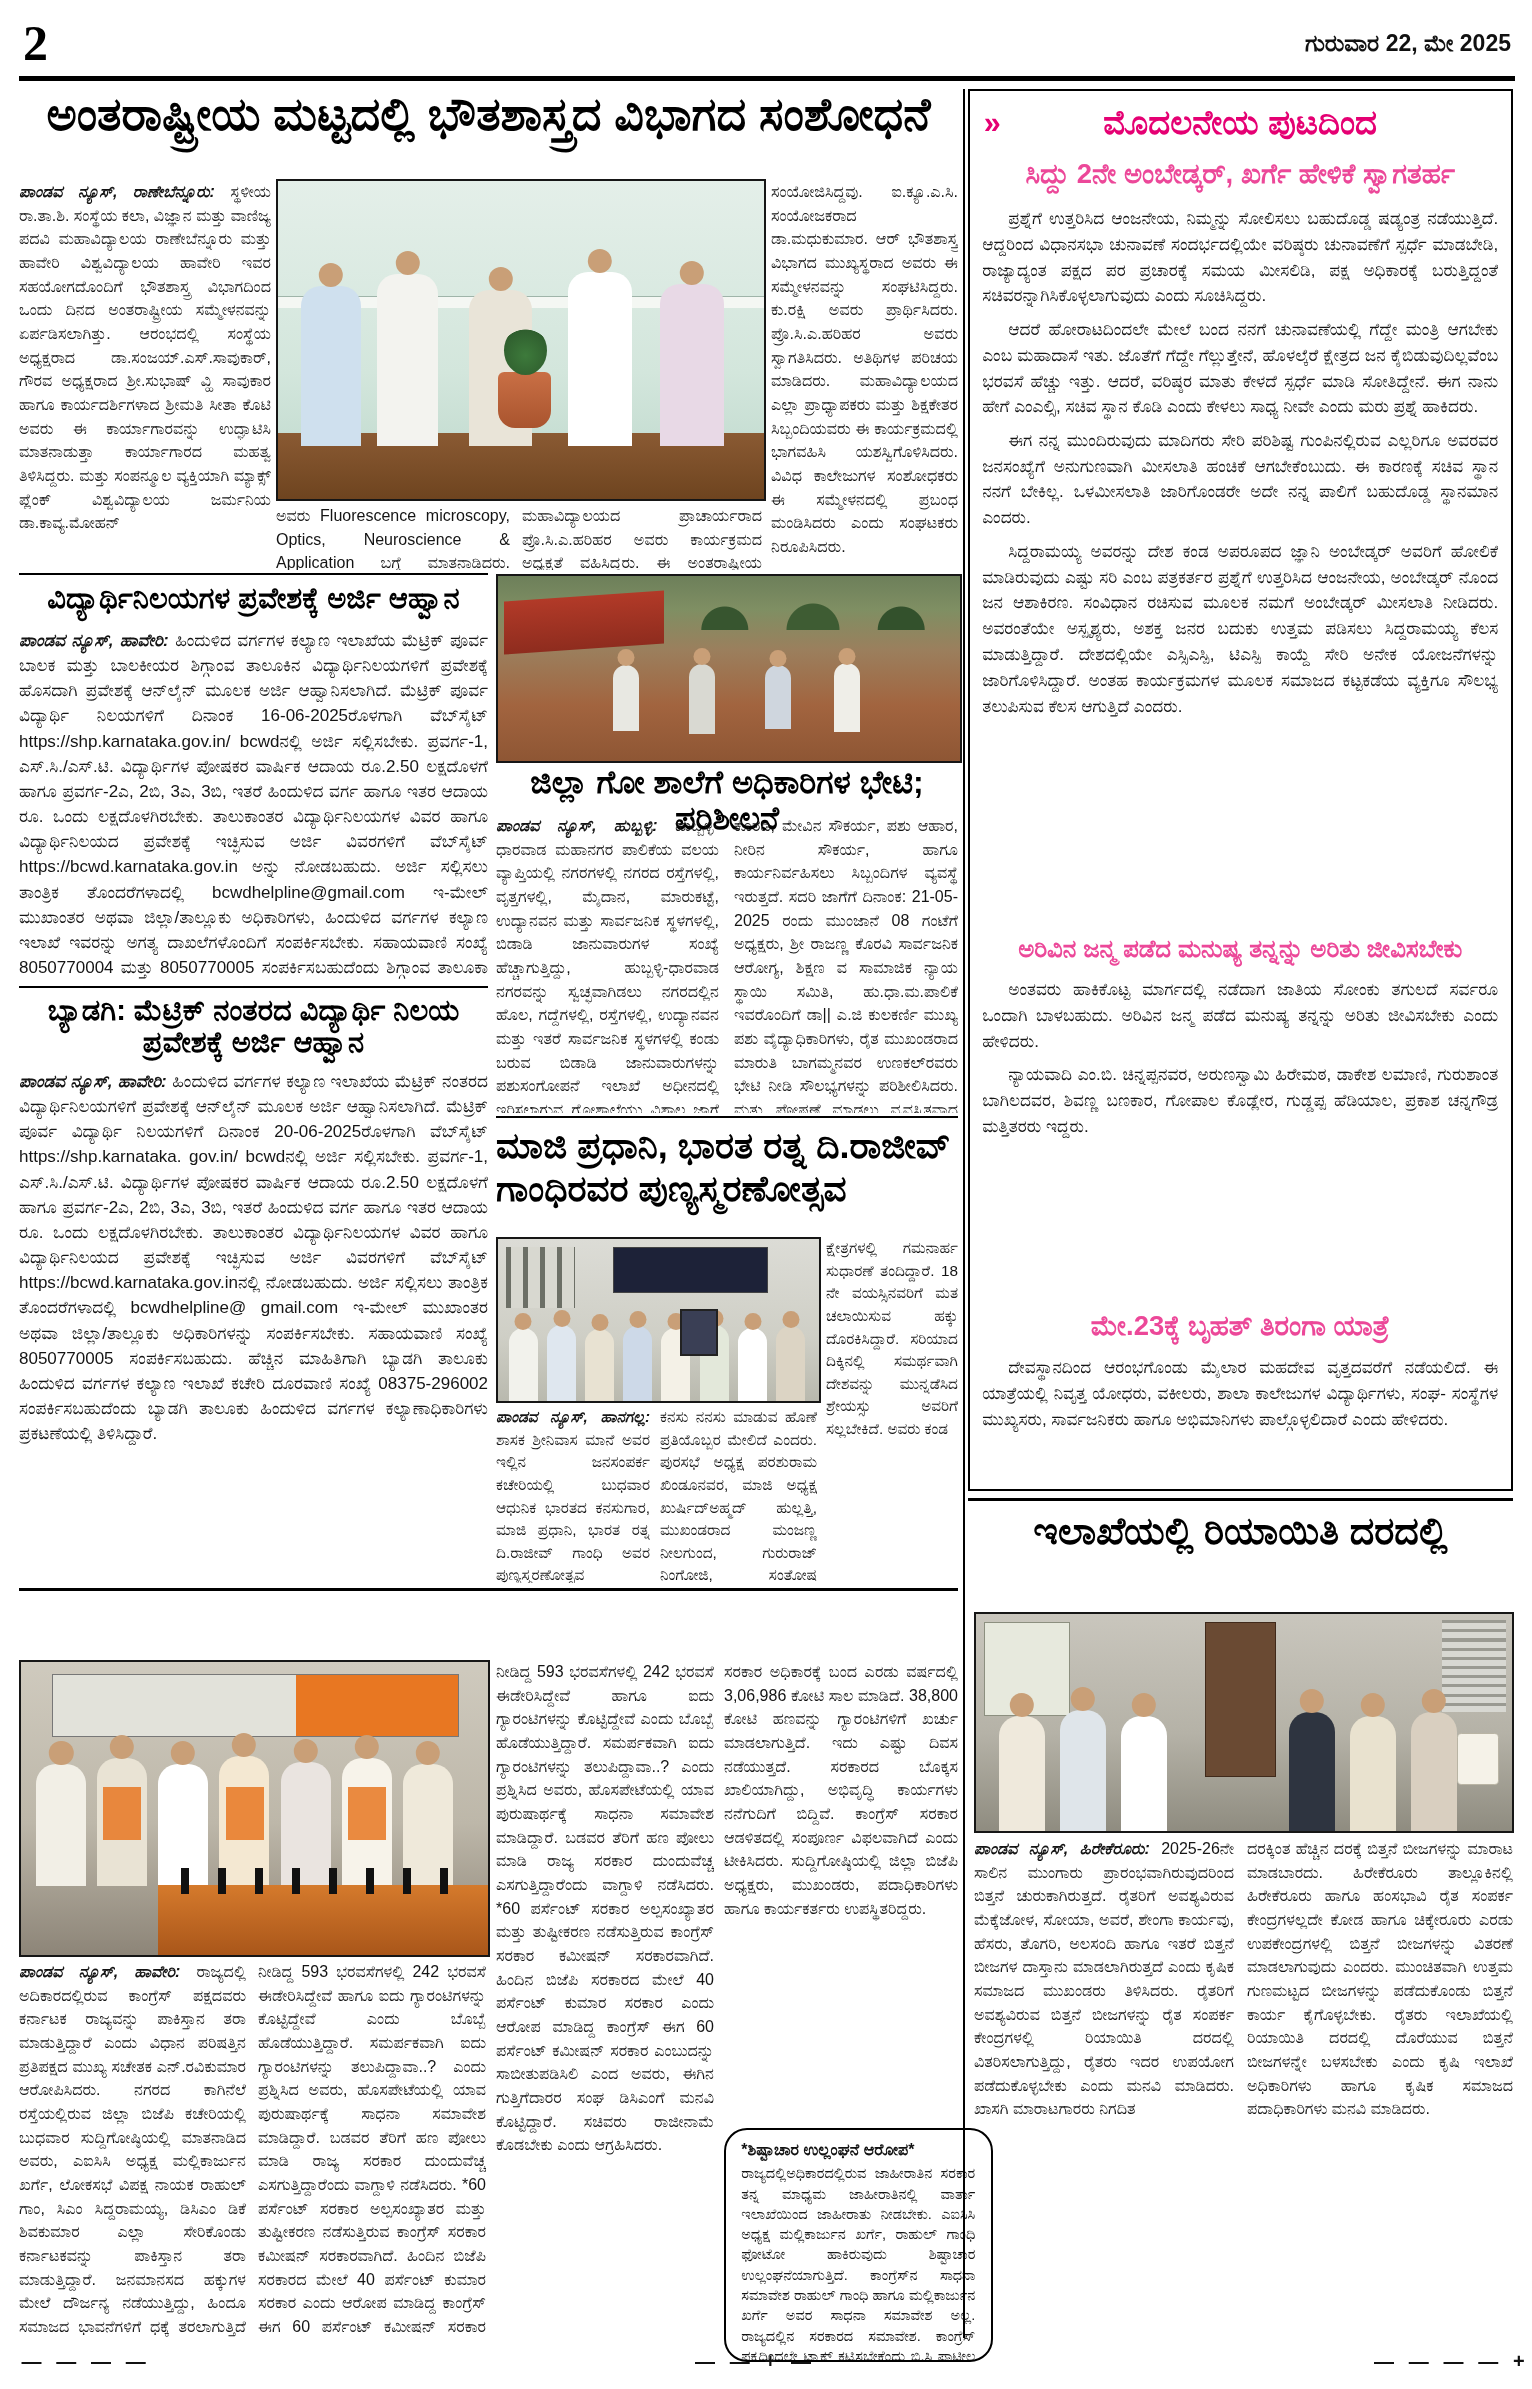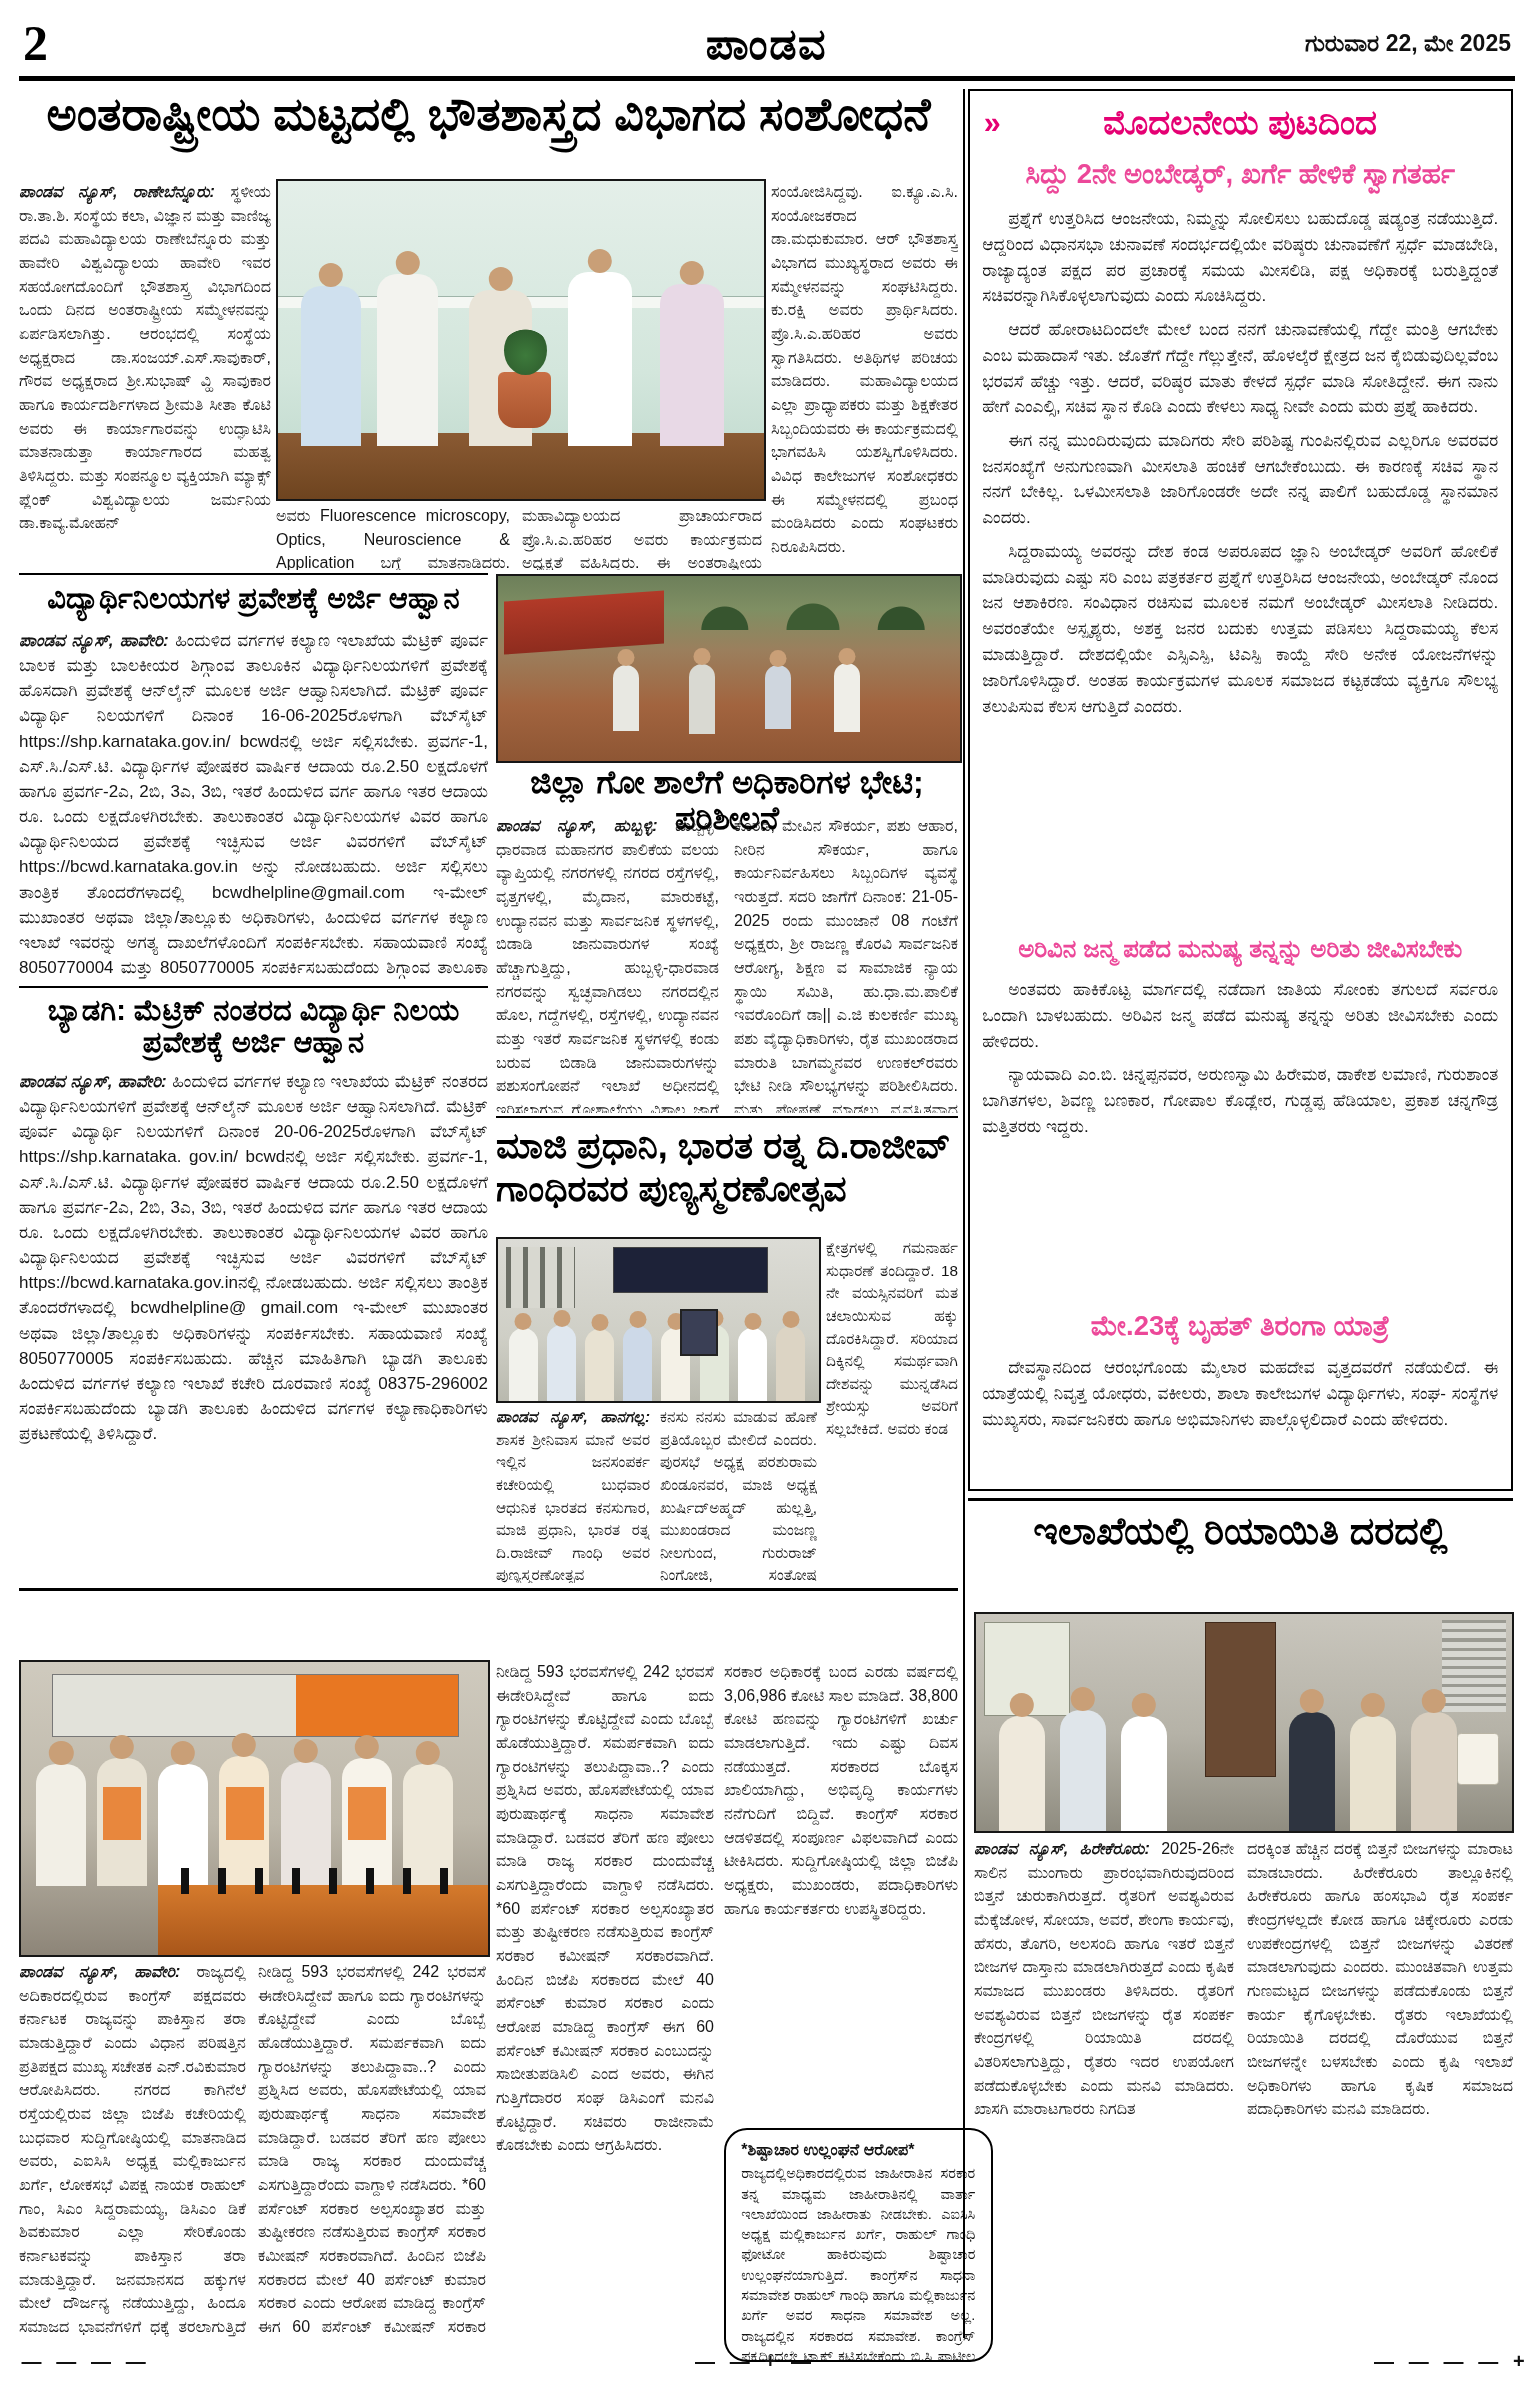--- a/index.html
+++ b/index.html
@@ -22,21 +22,20 @@
   p{margin:0 0 7.6px 0;}
   .indent{text-indent:26px;}
 </style>
 </head>
 <body>
 
 <div id="page">
 
   <div class="abs" style="left:0;top:0;width:1533px;height:76px;">
     <div class="abs" style="left:23px;top:13.7px;font-family:'Liberation Serif',serif;font-size:50px;font-weight:bold;color:#000;">2</div>
-    <div class="abs headline" style="left:614px;top:20px;width:305px;text-align:center;font-size:43px;letter-spacing:1.5px;">ಪಾಂಡವ</div>
     <div class="abs" style="left:1160px;top:30px;width:351px;text-align:right;font-size:23px;font-weight:bold;">ಗುರುವಾರ 22, ಮೇ 2025</div>
   </div>
   <div class="abs rule" style="left:19px;top:76px;width:1496px;height:4.6px;"></div>
 
   <div class="abs headline centered" style="left:19px;top:89px;width:939px;font-size:46px;">ಅಂತರಾಷ್ಟ್ರೀಯ ಮಟ್ಟದಲ್ಲಿ ಭೌತಶಾಸ್ತ್ರದ ವಿಭಾಗದ ಸಂಶೋಧನೆ</div>
 
   <div class="abs body-text" style="left:19px;top:180px;width:252px;height:388px;">
     <p><b class="dateline">ಪಾಂಡವ ನ್ಯೂಸ್, ರಾಣೇಬೆನ್ನೂರು:</b>
        <span>ಸ್ಥಳೀಯ ರಾ.ತಾ.ಶಿ. ಸಂಸ್ಥೆಯ ಕಲಾ, ವಿಜ್ಞಾನ ಮತ್ತು ವಾಣಿಜ್ಯ ಪದವಿ ಮಹಾವಿದ್ಯಾಲಯ ರಾಣೇಬೆನ್ನೂರು ಮತ್ತು ಹಾವೇರಿ ವಿಶ್ವವಿದ್ಯಾಲಯ ಹಾವೇರಿ ಇವರ ಸಹಯೋಗದೊಂದಿಗೆ ಭೌತಶಾಸ್ತ್ರ ವಿಭಾಗದಿಂದ ಒಂದು ದಿನದ ಅಂತರಾಷ್ಟ್ರೀಯ ಸಮ್ಮೇಳನವನ್ನು ಏರ್ಪಡಿಸಲಾಗಿತ್ತು. ಆರಂಭದಲ್ಲಿ ಸಂಸ್ಥೆಯ ಅಧ್ಯಕ್ಷರಾದ ಡಾ.ಸಂಜಯ್.ಎಸ್.ಸಾವುಕಾರ್, ಗೌರವ ಅಧ್ಯಕ್ಷರಾದ ಶ್ರೀ.ಸುಭಾಷ್ ವ್ಹಿ ಸಾವುಕಾರ ಹಾಗೂ ಕಾರ್ಯದರ್ಶಿಗಳಾದ ಶ್ರೀಮತಿ ಸೀತಾ ಕೊಟಿ ಅವರು ಈ ಕಾರ್ಯಾಗಾರವನ್ನು ಉದ್ಘಾಟಿಸಿ ಮಾತನಾಡುತ್ತಾ ಕಾರ್ಯಾಗಾರದ ಮಹತ್ವ ತಿಳಿಸಿದ್ದರು. ಮತ್ತು ಸಂಪನ್ಮೂಲ ವ್ಯಕ್ತಿಯಾಗಿ ಮ್ಯಾಕ್ಸ್ ಪ್ಲೆಂಕ್ ವಿಶ್ವವಿದ್ಯಾಲಯ ಜರ್ಮನಿಯ ಡಾ.ಕಾವ್ಯ.ಮೋಹನ್</span></p>
   </div>
@@ -158,21 +157,21 @@
     <div class="abs subhead" style="left:10.7px;top:66px;width:519px;font-size:27.5px;">ಸಿದ್ದು 2ನೇ ಅಂಬೇಡ್ಕರ್, ಖರ್ಗೆ ಹೇಳಿಕೆ ಸ್ವಾಗತರ್ಹ</div>
     <div class="abs body-text" style="left:12.2px;top:115px;width:516px;height:718px;font-size:17px;line-height:1.52;">
       <p class="indent">ಪ್ರಶ್ನೆಗೆ ಉತ್ತರಿಸಿದ ಆಂಜನೇಯ, ನಿಮ್ಮನ್ನು ಸೋಲಿಸಲು ಬಹುದೊಡ್ಡ ಷಡ್ಯಂತ್ರ ನಡೆಯುತ್ತಿದೆ. ಆದ್ದರಿಂದ ವಿಧಾನಸಭಾ ಚುನಾವಣೆ ಸಂದರ್ಭದಲ್ಲಿಯೇ ವರಿಷ್ಠರು ಚುನಾವಣೆಗೆ ಸ್ಪರ್ಧೆ ಮಾಡಬೇಡಿ, ರಾಜ್ಯಾದ್ಯಂತ ಪಕ್ಷದ ಪರ ಪ್ರಚಾರಕ್ಕೆ ಸಮಯ ಮೀಸಲಿಡಿ, ಪಕ್ಷ ಅಧಿಕಾರಕ್ಕೆ ಬರುತ್ತಿದ್ದಂತೆ ಸಚಿವರನ್ನಾಗಿಸಿಕೊಳ್ಳಲಾಗುವುದು ಎಂದು ಸೂಚಿಸಿದ್ದರು.</p>
       <p class="indent">ಆದರೆ ಹೋರಾಟದಿಂದಲೇ ಮೇಲೆ ಬಂದ ನನಗೆ ಚುನಾವಣೆಯಲ್ಲಿ ಗೆದ್ದೇ ಮಂತ್ರಿ ಆಗಬೇಕು ಎಂಬ ಮಹಾದಾಸೆ ಇತು. ಜೊತೆಗೆ ಗೆದ್ದೇ ಗೆಲ್ಲುತ್ತೇನೆ, ಹೊಳಲ್ಕೆರೆ ಕ್ಷೇತ್ರದ ಜನ ಕೈಬಿಡುವುದಿಲ್ಲವೆಂಬ ಭರವಸೆ ಹೆಚ್ಚು ಇತ್ತು. ಆದರೆ, ವರಿಷ್ಠರ ಮಾತು ಕೇಳದೆ ಸ್ಪರ್ಧೆ ಮಾಡಿ ಸೋತಿದ್ದೇನೆ. ಈಗ ನಾನು ಹೇಗೆ ಎಂಎಲ್ಸಿ, ಸಚಿವ ಸ್ಥಾನ ಕೊಡಿ ಎಂದು ಕೇಳಲು ಸಾಧ್ಯ ನೀವೇ ಎಂದು ಮರು ಪ್ರಶ್ನೆ ಹಾಕಿದರು.</p>
       <p class="indent">ಈಗ ನನ್ನ ಮುಂದಿರುವುದು ಮಾದಿಗರು ಸೇರಿ ಪರಿಶಿಷ್ಟ ಗುಂಪಿನಲ್ಲಿರುವ ಎಲ್ಲರಿಗೂ ಅವರವರ ಜನಸಂಖ್ಯೆಗೆ ಅನುಗುಣವಾಗಿ ಮೀಸಲಾತಿ ಹಂಚಿಕೆ ಆಗಬೇಕೆಂಬುದು. ಈ ಕಾರಣಕ್ಕೆ ಸಚಿವ ಸ್ಥಾನ ನನಗೆ ಬೇಕಿಲ್ಲ. ಒಳಮೀಸಲಾತಿ ಜಾರಿಗೊಂಡರೇ ಅದೇ ನನ್ನ ಪಾಲಿಗೆ ಬಹುದೊಡ್ಡ ಸ್ಥಾನಮಾನ ಎಂದರು.</p>
       <p class="indent">ಸಿದ್ದರಾಮಯ್ಯ ಅವರನ್ನು ದೇಶ ಕಂಡ ಅಪರೂಪದ ಜ್ಞಾನಿ ಅಂಬೇಡ್ಕರ್ ಅವರಿಗೆ ಹೋಲಿಕೆ ಮಾಡಿರುವುದು ಎಷ್ಟು ಸರಿ ಎಂಬ ಪತ್ರಕರ್ತರ ಪ್ರಶ್ನೆಗೆ ಉತ್ತರಿಸಿದ ಆಂಜನೇಯ, ಅಂಬೇಡ್ಕರ್ ನೊಂದ ಜನ ಆಶಾಕಿರಣ. ಸಂವಿಧಾನ ರಚಿಸುವ ಮೂಲಕ ನಮಗೆ ಅಂಬೇಡ್ಕರ್ ಮೀಸಲಾತಿ ನೀಡಿದರು. ಅವರಂತೆಯೇ ಅಸ್ಪೃಶ್ಯರು, ಅಶಕ್ತ ಜನರ ಬದುಕು ಉತ್ತಮ ಪಡಿಸಲು ಸಿದ್ದರಾಮಯ್ಯ ಕೆಲಸ ಮಾಡುತ್ತಿದ್ದಾರೆ. ದೇಶದಲ್ಲಿಯೇ ಎಸ್ಸಿಎಸ್ಪಿ, ಟಿಎಸ್ಪಿ ಕಾಯ್ದೆ ಸೇರಿ ಅನೇಕ ಯೋಜನೆಗಳನ್ನು ಜಾರಿಗೊಳಿಸಿದ್ದಾರೆ. ಅಂತಹ ಕಾರ್ಯಕ್ರಮಗಳ ಮೂಲಕ ಸಮಾಜದ ಕಟ್ಟಕಡೆಯ ವ್ಯಕ್ತಿಗೂ ಸೌಲಭ್ಯ ತಲುಪಿಸುವ ಕೆಲಸ ಆಗುತ್ತಿದೆ ಎಂದರು.</p>
     </div>
     <div class="abs subhead" style="left:10.7px;top:843px;width:519px;font-size:24.4px;">ಅರಿವಿನ ಜನ್ಮ ಪಡೆದ ಮನುಷ್ಯ ತನ್ನನ್ನು ಅರಿತು ಜೀವಿಸಬೇಕು</div>
     <div class="abs body-text" style="left:12.2px;top:886px;width:516px;height:321px;font-size:17px;line-height:1.52;">
       <p class="indent">ಅಂತವರು ಹಾಕಿಕೊಟ್ಟ ಮಾರ್ಗದಲ್ಲಿ ನಡೆದಾಗ ಜಾತಿಯ ಸೋಂಕು ತಗುಲದೆ ಸರ್ವರೂ ಒಂದಾಗಿ ಬಾಳಬಹುದು. ಅರಿವಿನ ಜನ್ಮ ಪಡೆದ ಮನುಷ್ಯ ತನ್ನನ್ನು ಅರಿತು ಜೀವಿಸಬೇಕು ಎಂದು ಹೇಳಿದರು.</p>
-      <p class="indent">ನ್ಯಾಯವಾದಿ ಎಂ.ಬಿ. ಚಿನ್ನಪ್ಪನವರ, ಅರುಣಸ್ವಾಮಿ ಹಿರೇಮಠ, ಡಾಕೇಶ ಲಮಾಣಿ, ಗುರುಶಾಂತ ಬಾಗಿತಗಳಲ, ಶಿವಣ್ಣ ಬಣಕಾರ, ಗೋಪಾಲ ಕೊಡ್ಲೇರ, ಗುಡ್ಡಪ್ಪ ಹೆಡಿಯಾಲ, ಪ್ರಕಾಶ ಚನ್ನಗೌಡ್ರ ಮತ್ತಿತರರು ಇದ್ದರು.</p>
+      <p class="indent">ನ್ಯಾಯವಾದಿ ಎಂ.ಬಿ. ಚಿನ್ನಪ್ಪನವರ, ಅರುಣಸ್ವಾಮಿ ಹಿರೇಮಠ, ಡಾಕೇಶ ಲಮಾಣಿ, ಗುರುಶಾಂತ ಬಾಗಿಲದವರ, ಶಿವಣ್ಣ ಬಣಕಾರ, ಗೋಪಾಲ ಕೊಡ್ಲೇರ, ಗುಡ್ಡಪ್ಪ ಹೆಡಿಯಾಲ, ಪ್ರಕಾಶ ಚನ್ನಗೌಡ್ರ ಮತ್ತಿತರರು ಇದ್ದರು.</p>
     </div>
     <div class="abs subhead" style="left:10.7px;top:1218px;width:519px;font-size:27.5px;">ಮೇ.23ಕ್ಕೆ ಬೃಹತ್ ತಿರಂಗಾ ಯಾತ್ರೆ</div>
     <div class="abs body-text" style="left:12.2px;top:1264px;width:516px;height:122px;font-size:17px;line-height:1.52;">
       <p class="indent">ದೇವಸ್ಥಾನದಿಂದ ಆರಂಭಗೊಂಡು ಮೈಲಾರ ಮಹದೇವ ವೃತ್ತದವರೆಗೆ ನಡೆಯಲಿದೆ. ಈ ಯಾತ್ರೆಯಲ್ಲಿ ನಿವೃತ್ತ ಯೋಧರು, ವಕೀಲರು, ಶಾಲಾ ಕಾಲೇಜುಗಳ ವಿದ್ಯಾರ್ಥಿಗಳು, ಸಂಘ- ಸಂಸ್ಥೆಗಳ ಮುಖ್ಯಸರು, ಸಾರ್ವಜನಿಕರು ಹಾಗೂ ಅಭಿಮಾನಿಗಳು ಪಾಲ್ಗೊಳ್ಳಲಿದಾರೆ ಎಂದು ಹೇಳಿದರು.</p>
     </div>
   </div>
 
   <div class="abs rule" style="left:968px;top:1498px;width:545px;height:3.1px;"></div>
   <div class="abs headline centered" style="left:968px;top:1510px;width:545px;font-size:38px;">ಇಲಾಖೆಯಲ್ಲಿ ರಿಯಾಯಿತಿ ದರದಲ್ಲಿ</div>
 

